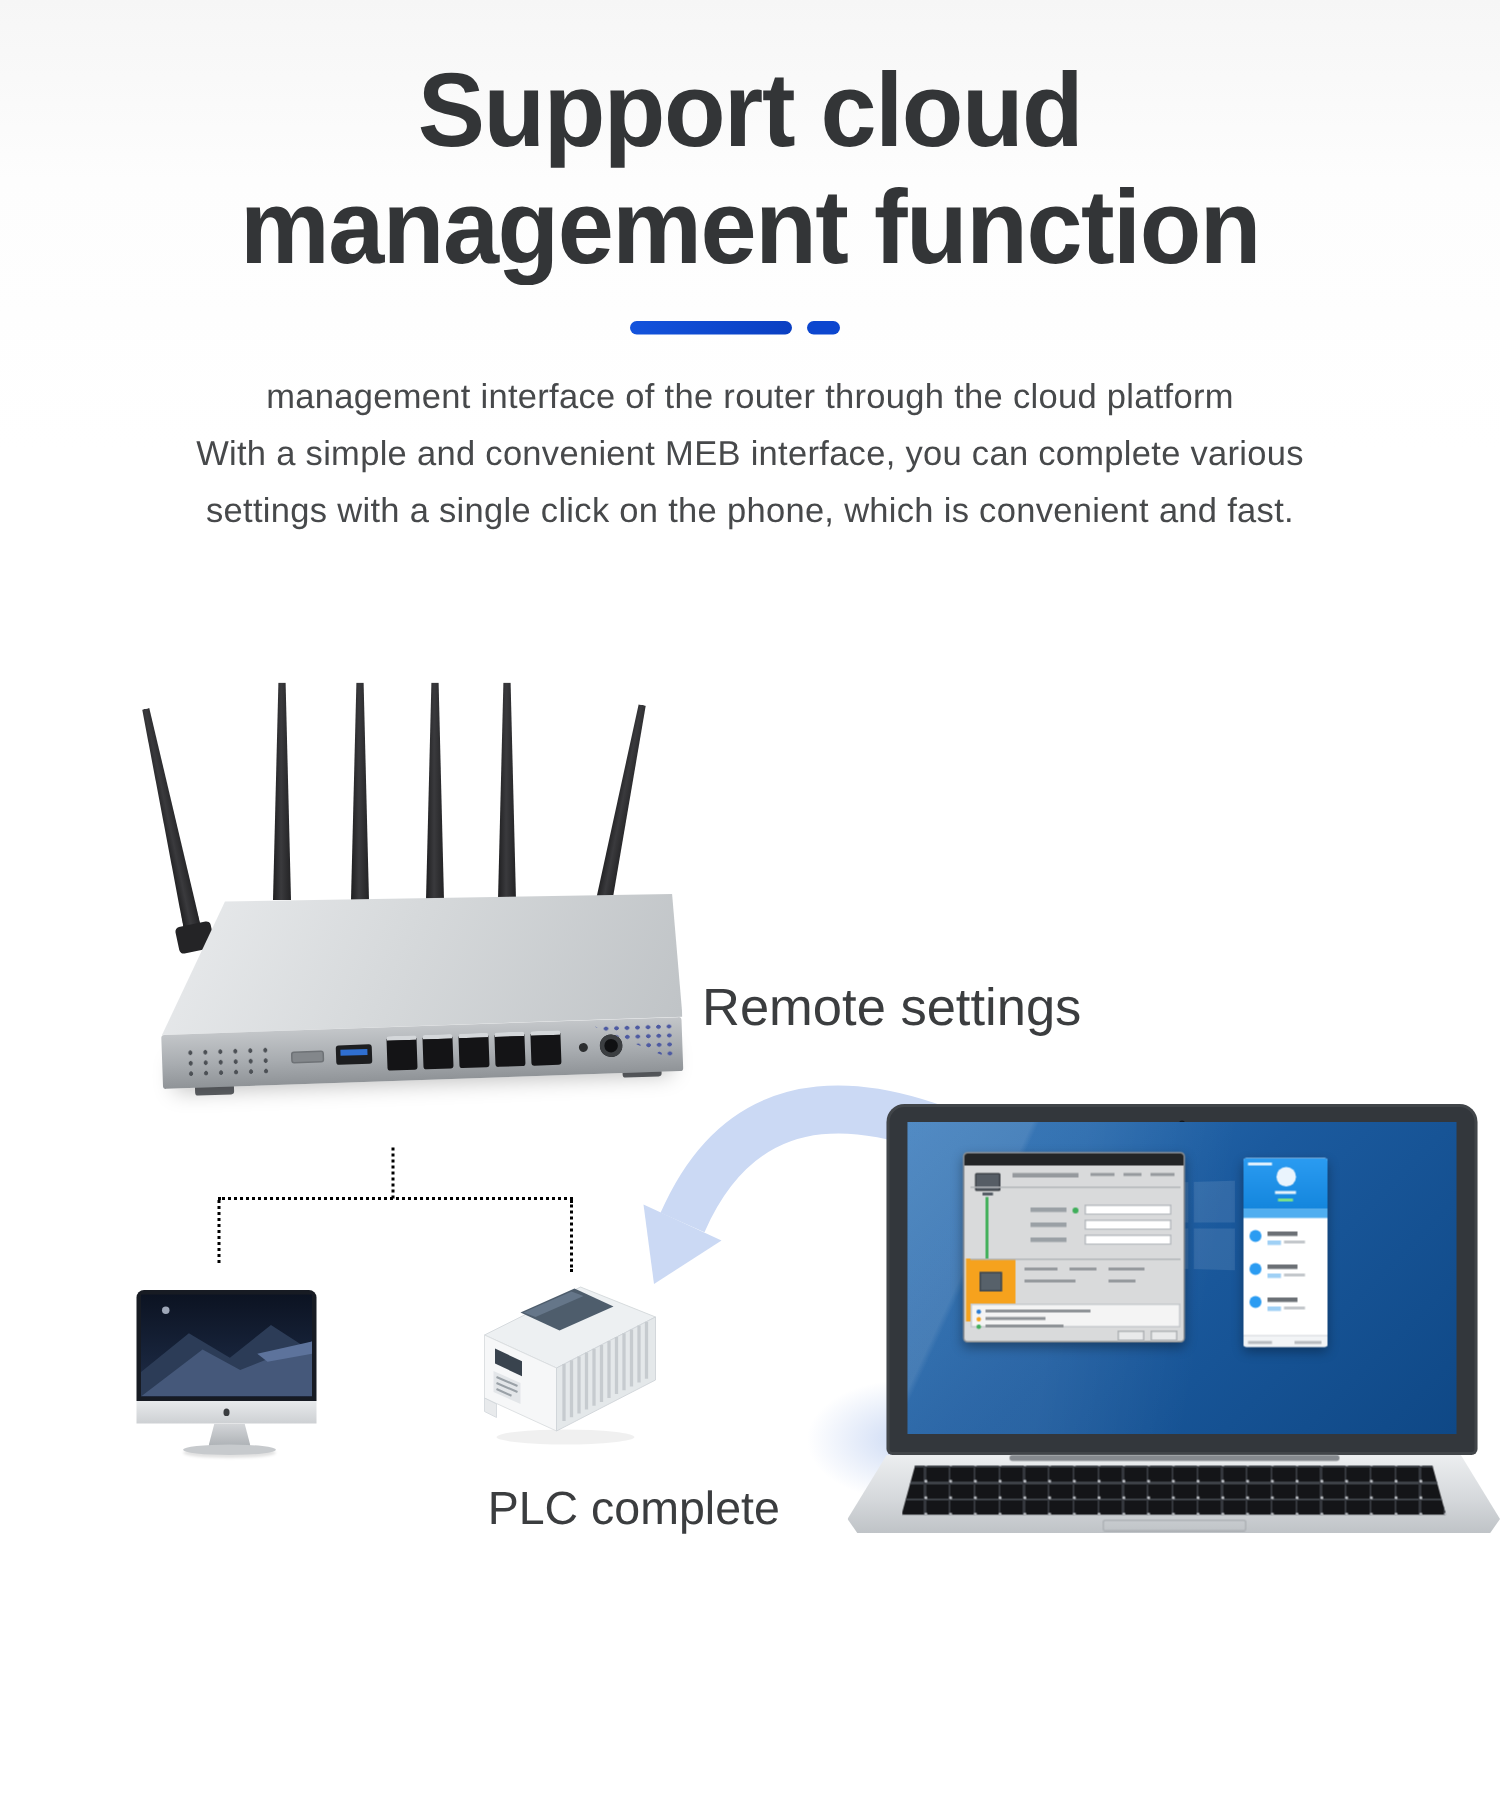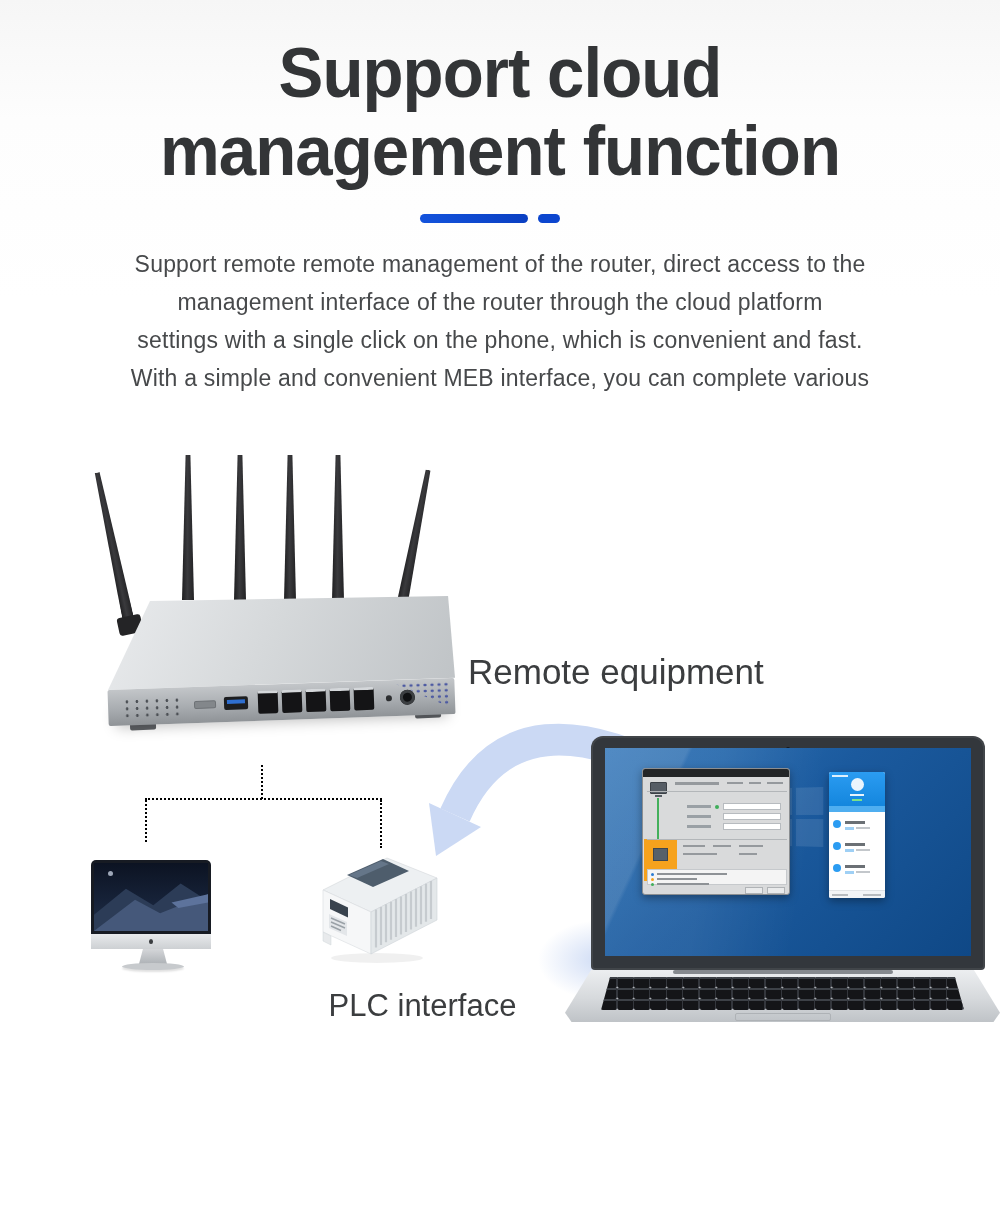--- a/index.html
+++ b/index.html
@@ -212,24 +212,23 @@
 <div class="header">
   <h1>
     <span style="display:block">Support cloud</span>
     <span style="display:block">management function</span>
   </h1>
   <div class="divider">
     <span class="bar-long"></span>
     <span class="bar-short"></span>
   </div>
   <div class="intro">
-    <div>Support remote remote management of the router, direct access to the</div>
     <div>management interface of the router through the cloud platform</div>
+    <div>With a simple and convenient MEB interface, you can complete various</div>
     <div>settings with a single click on the phone, which is convenient and fast.</div>
-    <div>With a simple and convenient MEB interface, you can complete various</div>
   </div>
 </div>
 
 <div class="scene">
 
   <div class="abs dot-line dl-stem"></div>
   <div class="abs dot-line dl-horiz"></div>
   <div class="abs dot-line dl-left"></div>
   <div class="abs dot-line dl-right"></div>
 
@@ -262,21 +261,21 @@
         <div class="eth-port"></div>
         <div class="eth-port"></div>
         <div class="eth-port"></div>
       </div>
       <div class="reset-btn"></div>
       <div class="power-jack"></div>
       <div class="vent-dots"></div>
     </div>
   </div>
 
-  <div class="abs remote-label">Remote equipment</div>
+  <div class="abs remote-label">Remote settings</div>
 
   <div class="abs laptop">
     <div class="lt-bezel">
       <div class="lt-cam"></div>
     </div>
     <div class="lt-screen">
       <div class="win-logo">
         <span></span>
           <span></span>
           <span></span>
@@ -383,15 +382,15 @@
     <polygon points="34,27 66,13 74,16 42,30" fill="#657689"></polygon>
     <polygon points="8,42 56,64 56,106 8,84" fill="#f6f7f8" stroke="#d9dcdf" stroke-width="0.6"></polygon>
     <polygon points="15,51 33,59.5 33,69.5 15,61" fill="#39434e"></polygon>
     <polygon points="14,66 32,74 32,88 14,80" fill="#e3e6e9"></polygon>
     <path d="M16 70 L30 76 M16 74 L30 80 M16 78 L26 82.5" stroke="#9aa1a7" stroke-width="1.4" fill="none"></path>
     <polygon points="56,64 122,30 122,72 56,106" fill="#e4e8ea" stroke="#cfd4d8" stroke-width="0.6"></polygon>
     <path d="M61 61.4 V99.4 M66 58.9 V96.9 M71 56.3 V94.3 M76 53.7 V91.7 M81 51.1 V89.1 M86 48.6 V86.6 M91 46 V84 M96 43.4 V81.4 M101 40.8 V78.8 M106 38.3 V76.3 M111 35.7 V73.7 M116 33.1 V71.1" stroke="#c6cbcf" stroke-width="2.2" fill="none"></path>
     <polygon points="8,84 16,88 16,97 8,93" fill="#e8eaec" stroke="#cfd4d8" stroke-width="0.5"></polygon>
   </svg>
 
-  <div class="abs bottom-label lbl-plc">PLC interface</div>
+  <div class="abs bottom-label lbl-plc">PLC complete</div>
 
 </div>
 
 </body></html>

